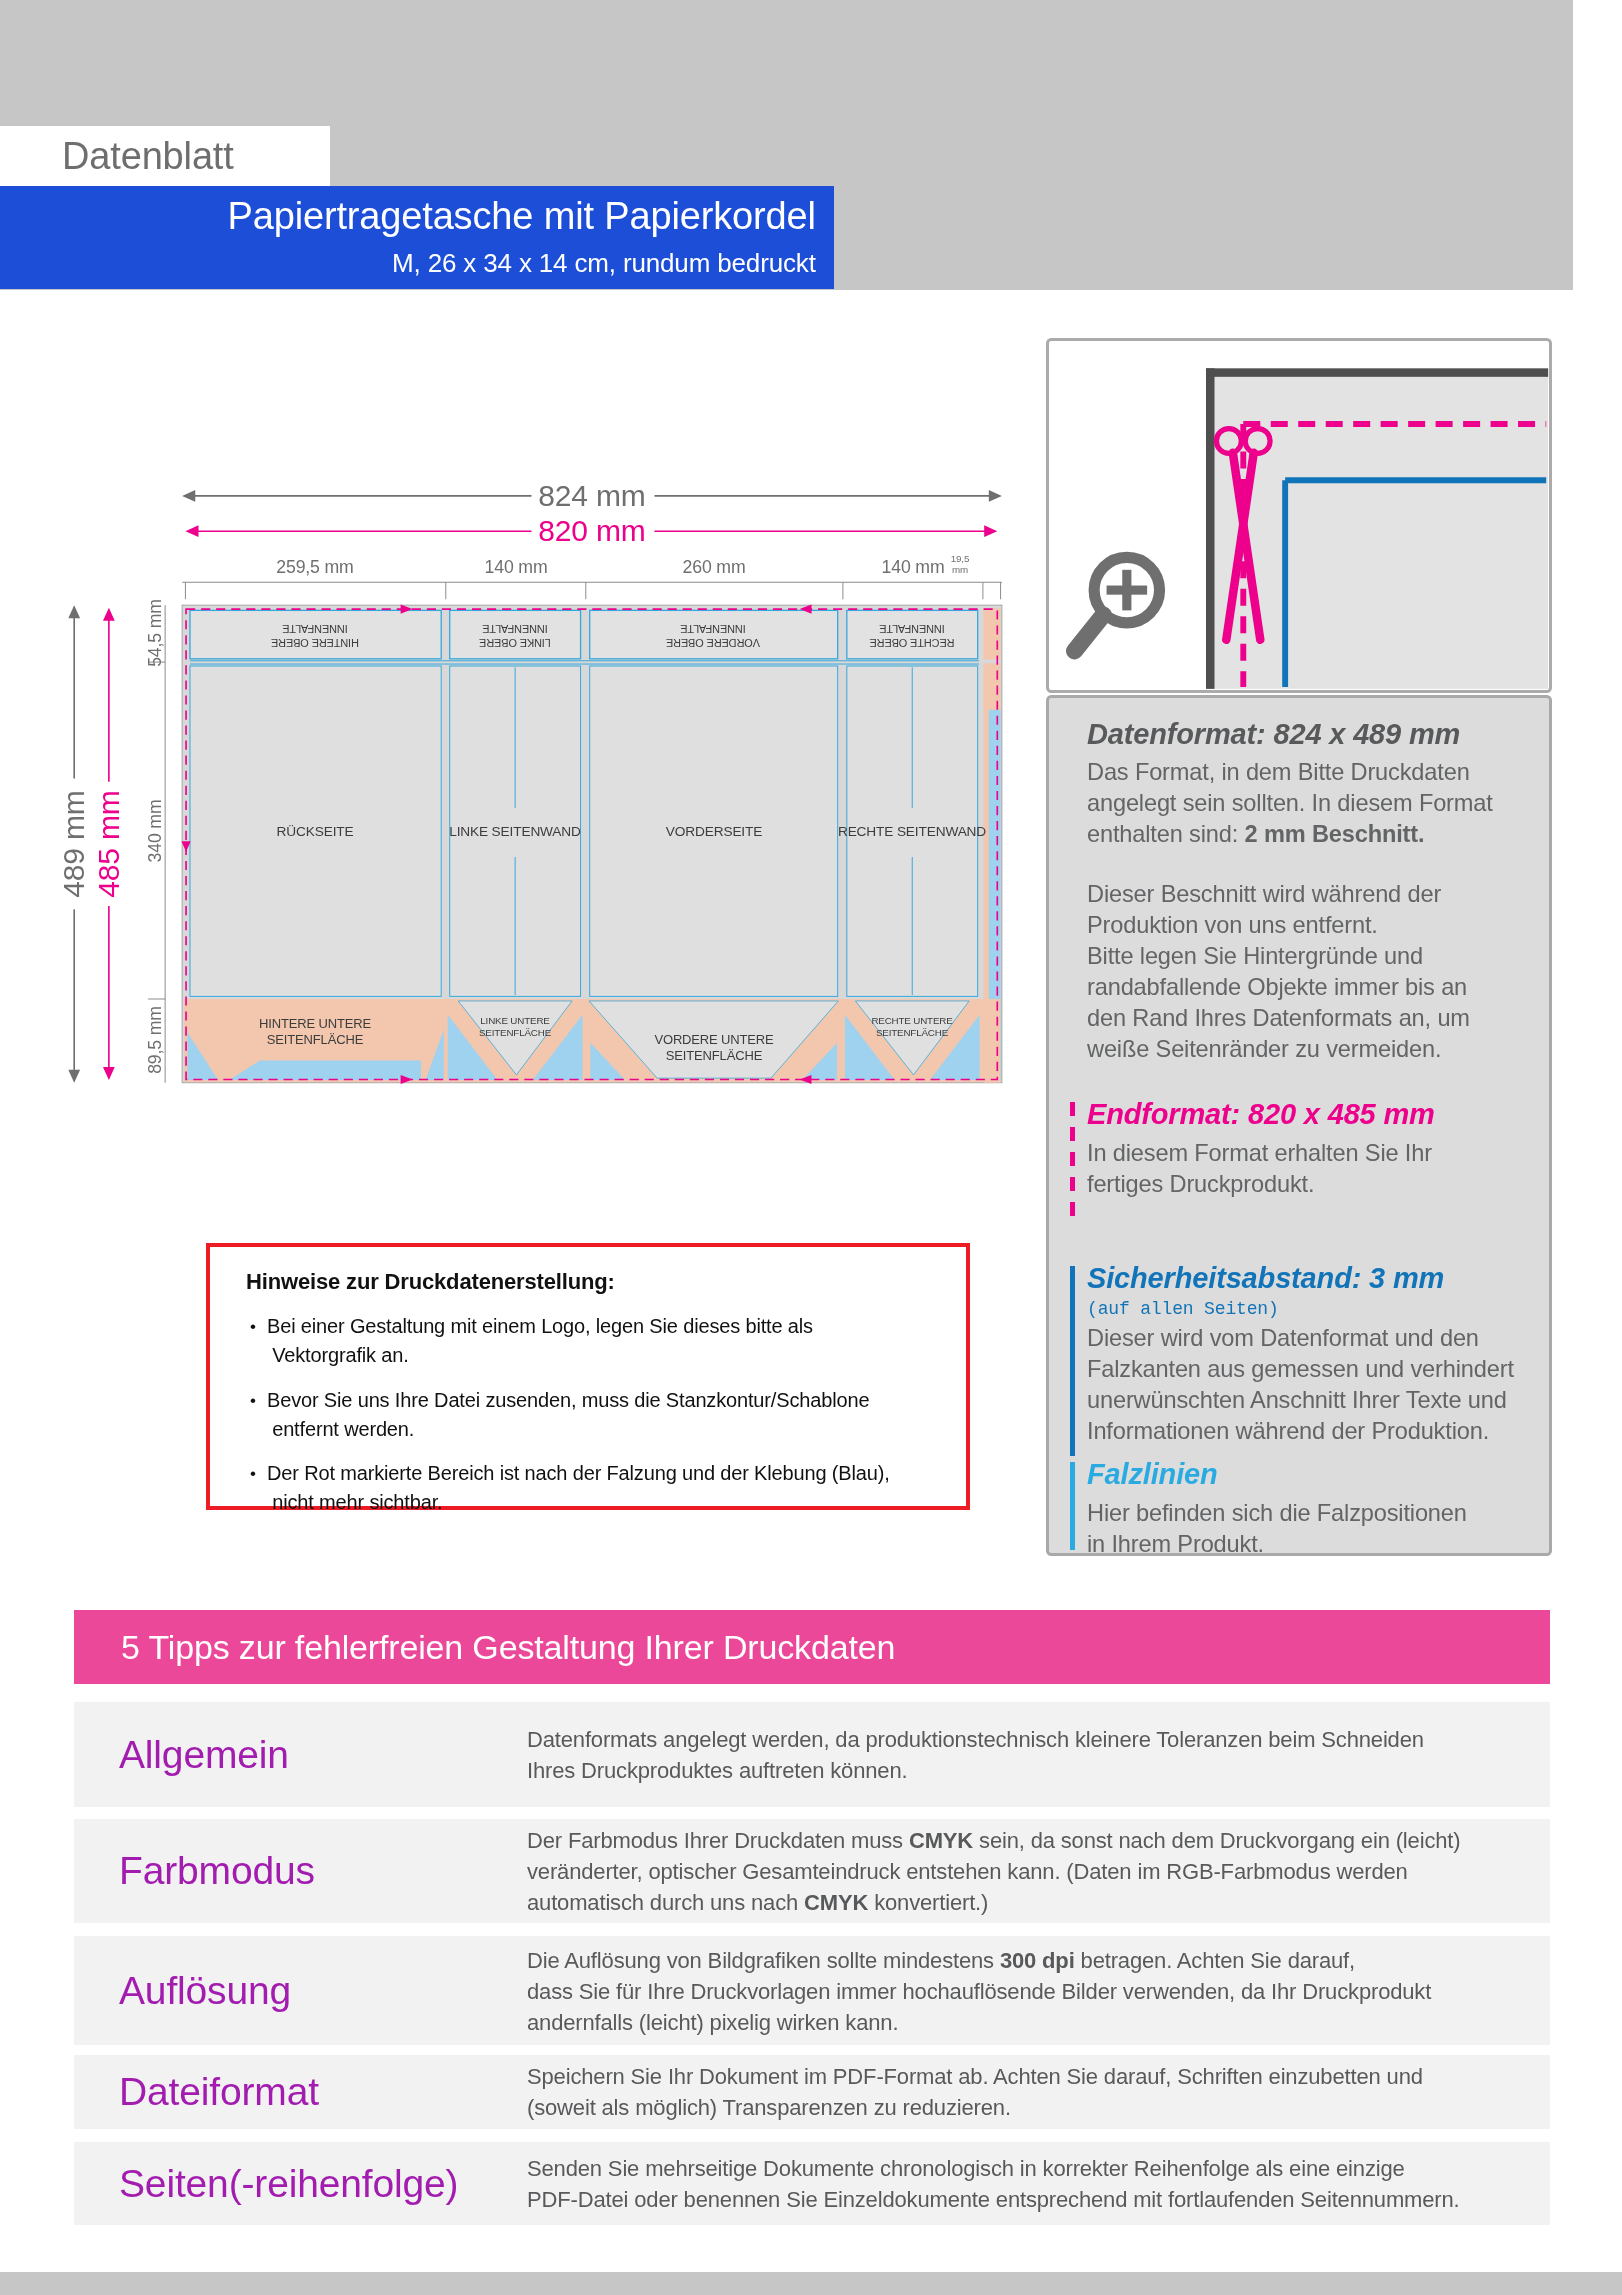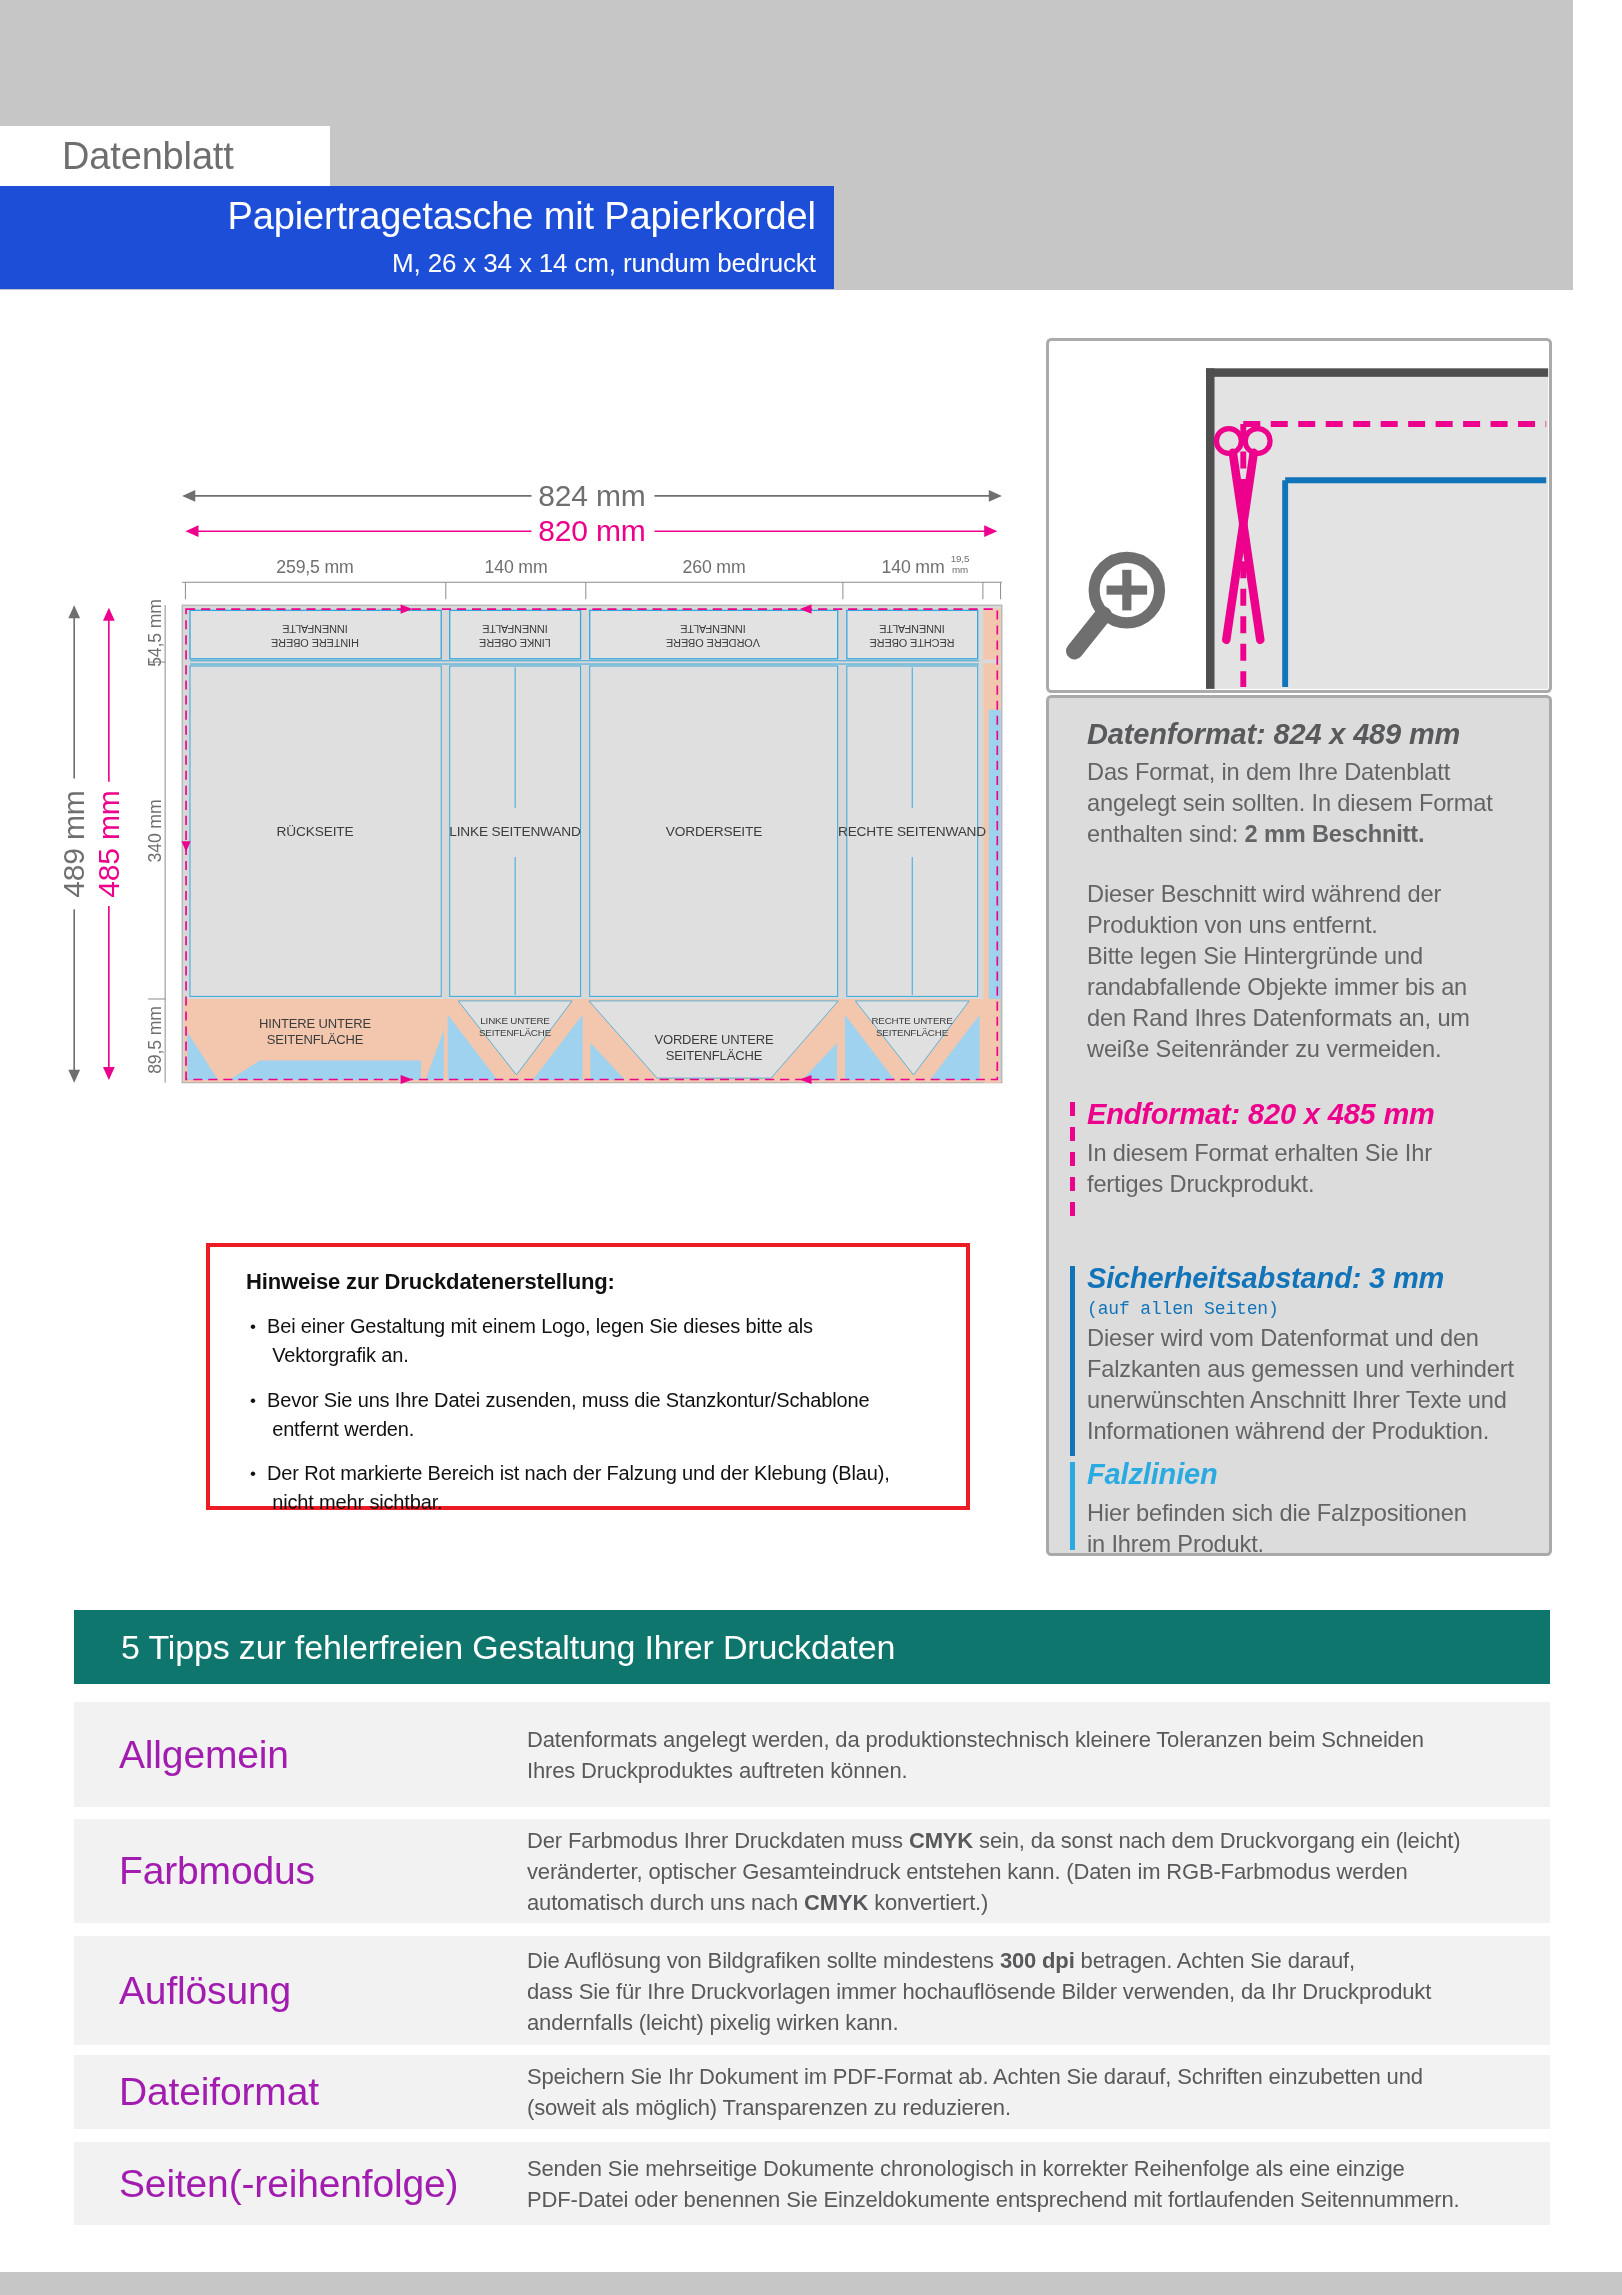--- a/index.html
+++ b/index.html
@@ -41,21 +41,21 @@
   .h-cyan{color:#29abe2 !important;}
   .sub-blue{font-size:18px;color:#1274b8;margin-top:3.9px;font-family:Liberation Mono, monospace;}
   
   .notes{left:206px;top:1243px;width:764px;height:267px;background:#fff;border:4.6px solid #ed1c24;box-sizing:border-box;padding:22px 19.6px 0 36px;}
   .notes h3{margin:0;font-size:22px;color:#111;}
   .notes ul{list-style:none;margin:17px 0 0 0;padding:0;}
   .notes li{position:relative;padding-left:21px;font-size:20px;line-height:29px;color:#111;font-weight:500;margin-bottom:15.7px;}
   .notes li:before{content:"•";position:absolute;left:3.9px;font-size:17px;}
   .notes .cont{display:block;padding-left:5.2px;}
   
-  .tips-banner{left:74px;top:1610px;width:1476px;height:74px;background:#0f766e;color:#fff;display:flex;align-items:center;}
+  .tips-banner{left:74px;top:1610px;width:1476px;height:74px;background:#ec4899;color:#fff;display:flex;align-items:center;}
   .tips-banner span{padding-left:47px;font-size:34px;}
   .tip-row{background:#f2f2f2;}
   .tip-label{position:absolute;left:45px;top:50%;transform:translateY(-50%);font-size:39px;color:#a21caf;}
   .tip-body{position:absolute;left:453px;top:50%;transform:translateY(-50%);font-size:22px;line-height:31px;color:#58595b;}
   .tip-body b{font-weight:bold;}
   .bottom-bar{left:0;top:2272px;width:1623px;height:23.6px;background:#c6c6c6;}
   svg.overlay{position:absolute;left:0;top:0;z-index:2;pointer-events:none;}
   .labels{position:absolute;left:0;top:0;z-index:3;width:100%;height:100%;pointer-events:none;}
 </style>
 </head>
@@ -70,21 +70,21 @@
   <div class="abs hdr-banner">
     <div class="t">Papiertragetasche mit Papierkordel</div>
     <div class="s">M, 26 x 34 x 14 cm, rundum bedruckt</div>
   </div>
 
   <div class="abs illu-box"></div>
   <div class="abs info-panel">
     <div class="sec" style="top:19.6px;">
       <h3>Datenformat: 824 x 489 mm</h3>
       <div class="body">
-        <div>Das Format, in dem Ihre Datenblatt</div>
+        <div>Das Format, in dem Bitte Druckdaten</div>
         <div>angelegt sein sollten. In diesem Format</div>
         <div><span>enthalten sind: </span><b>2 mm Beschnitt.</b></div>
         <div class="gap"></div>
         <div>Dieser Beschnitt wird während der</div>
         <div>Produktion von uns entfernt.</div>
         <div>Bitte legen Sie Hintergründe und</div>
         <div>randabfallende Objekte immer bis an</div>
         <div>den Rand Ihres Datenformats an, um</div>
         <div>weiße Seitenränder zu vermeiden.</div>
       </div>

